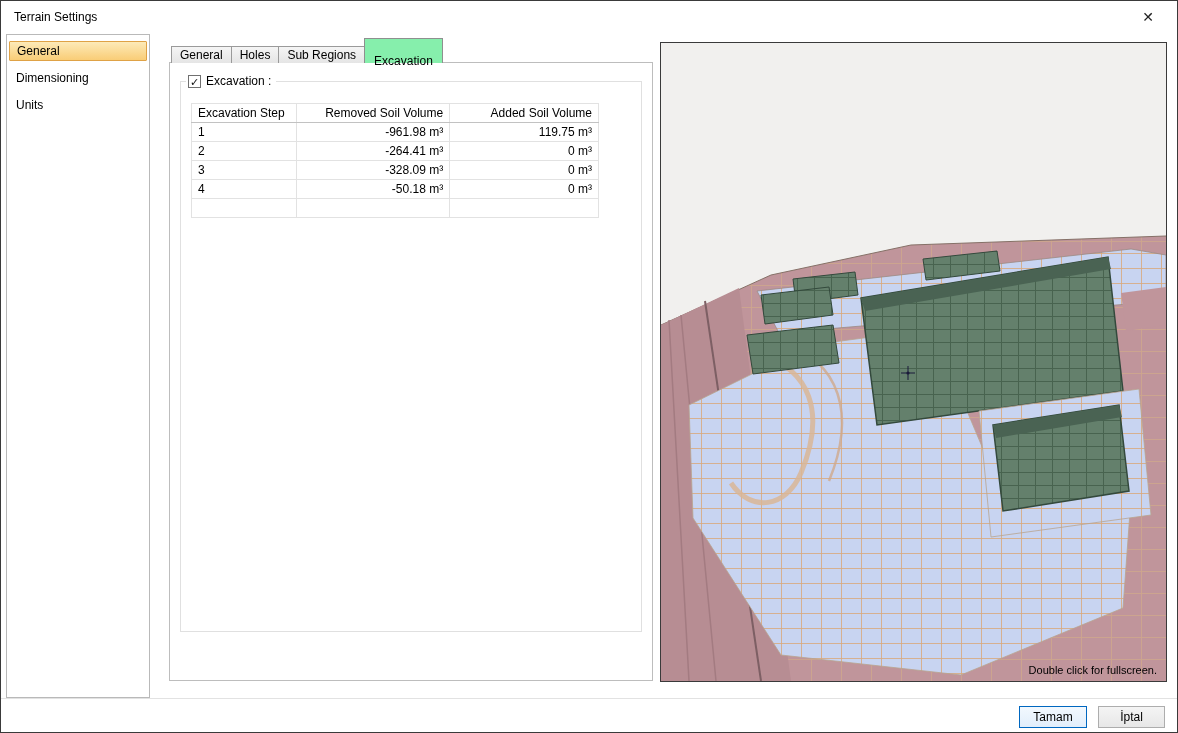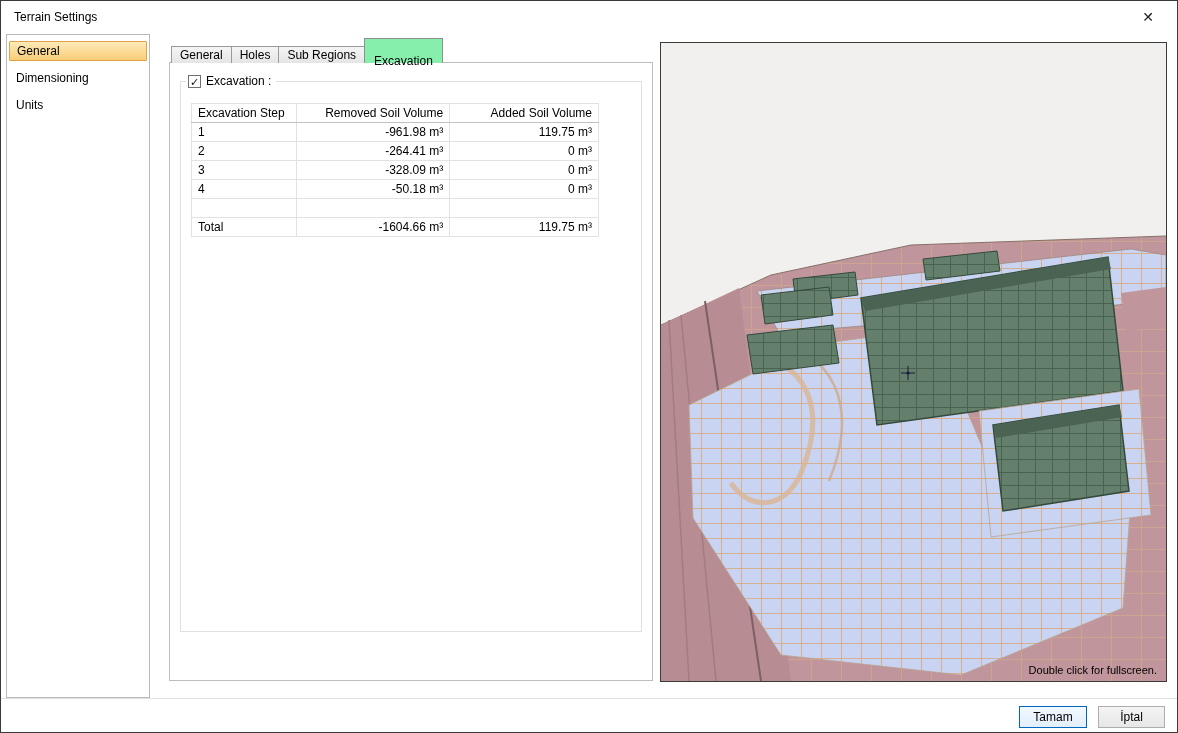--- a/index.html
+++ b/index.html
@@ -155,25 +155,20 @@
           </tr>
           <tr>
             <td class="al">4</td>
             <td class="ar">-50.18 m³</td>
             <td class="ar">0 m³</td>
           </tr>
           <tr>
             <td class="al"></td>
             <td class="ar"></td>
             <td class="ar"></td>
-          </tr>
-          <tr>
-            <td class="al">Total</td>
-            <td class="ar">-1604.66 m³</td>
-            <td class="ar">119.75 m³</td>
           </tr>
         </tbody>
       </table>
     </div>
   </div>
 
   <div class="preview">
     <svg class="terrain-svg" viewBox="0 0 505 638" preserveAspectRatio="none">
       <defs>
         <pattern id="pLav" width="20" height="15" patternUnits="userSpaceOnUse">

